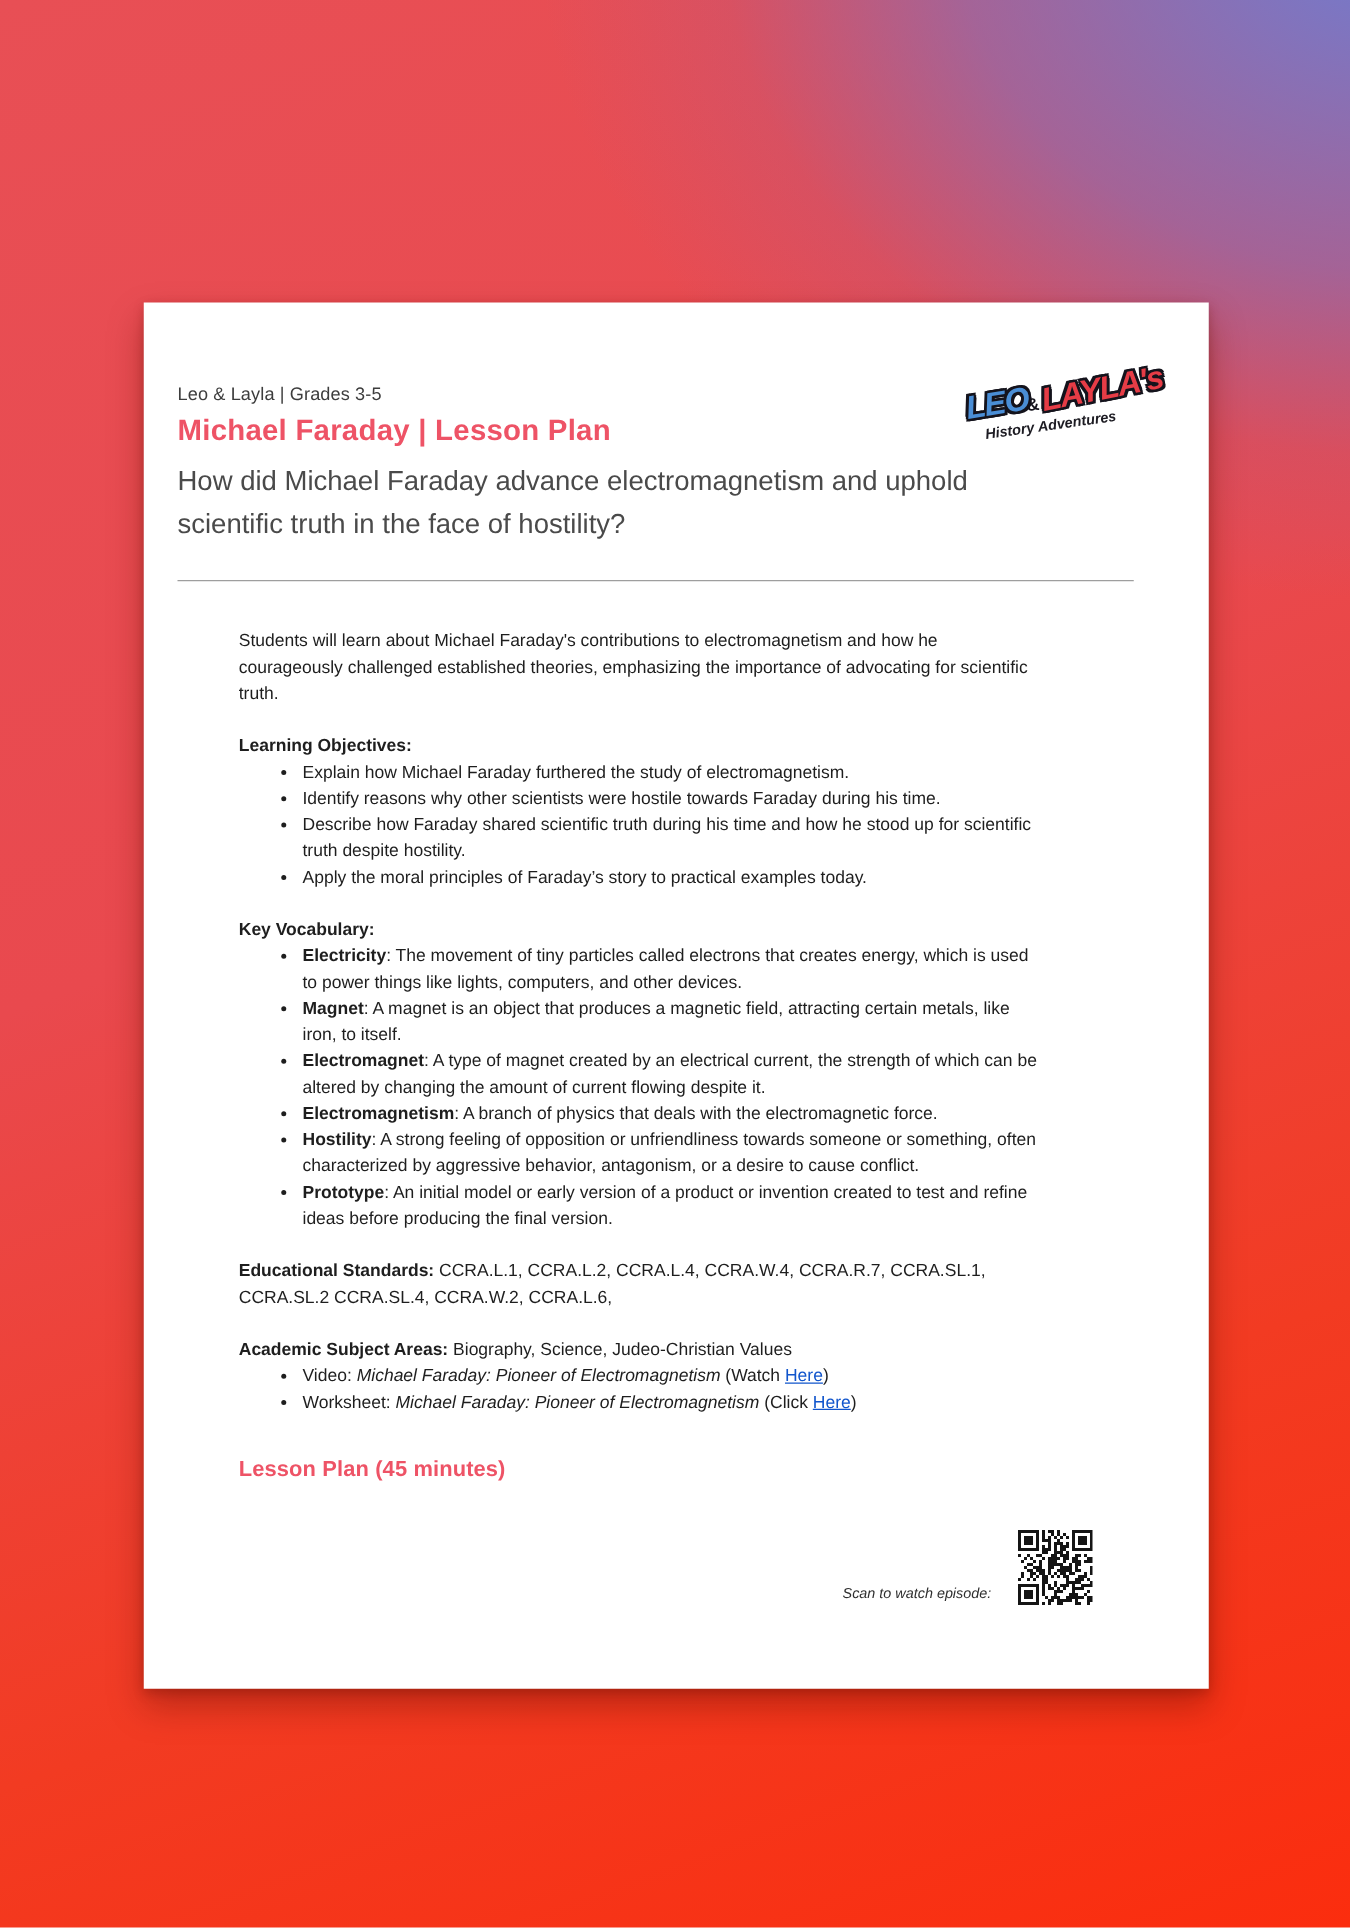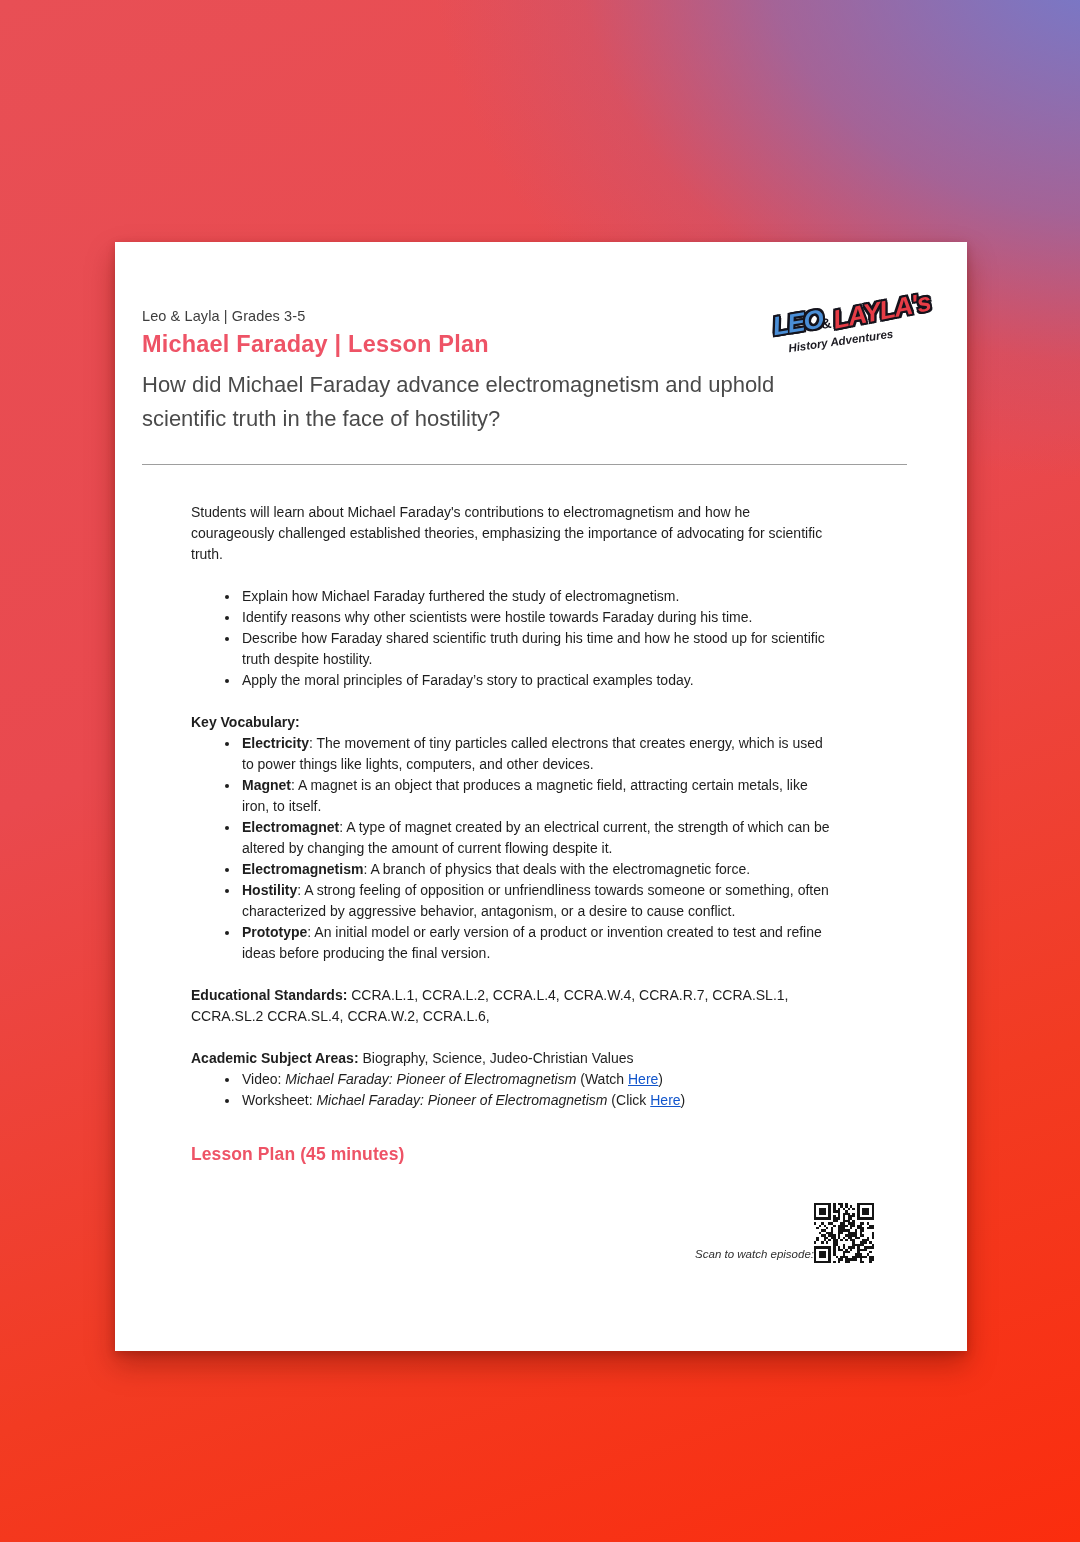--- a/index.html
+++ b/index.html
@@ -90,21 +90,21 @@
     letter-spacing: 0.1px;
   }
   .pink-heading + ul.doc-list { margin-top: 9px; }
   .italic { font-style: italic; }
   a.doc-link { color: var(--link, #1155cc); cursor: pointer; }
 
   
   .qr-row {
     margin: 36px 0 0 49px;
     width: 683px;
-    display: flex; justify-content: flex-end; align-items: flex-end; 
+    display: flex; justify-content: flex-end; align-items: flex-end; gap: 21px;
   }
   .qr-caption {
     font-size: 11.5px; font-style: italic; color: #2e2e2e;
     padding-bottom: 3px; white-space: nowrap;
   }
   .qr-box svg { display: block; }
 </style>
 </head>
 <body>
 
@@ -123,20 +123,21 @@
     </div>
   </div>
 
   <hr class="divider">
 
   <div class="doc-body">
 
     <p>Students will learn about Michael Faraday's contributions to electromagnetism and how he courageously challenged established theories, emphasizing the importance of advocating for scientific truth.</p>
 
     <div class="section">
+      <div class="body-heading">Learning Objectives:</div>
       <ul class="doc-list">
         <li>Explain how Michael Faraday furthered the study of electromagnetism.</li>
         <li>Identify reasons why other scientists were hostile towards Faraday during his time.</li>
         <li>Describe how Faraday shared scientific truth during his time and how he stood up for scientific truth despite hostility.</li>
         <li>Apply the moral principles of Faraday’s story to practical examples today.</li>
       </ul>
     </div>
 
     <div class="section">
       <div class="body-heading">Key Vocabulary:</div>

